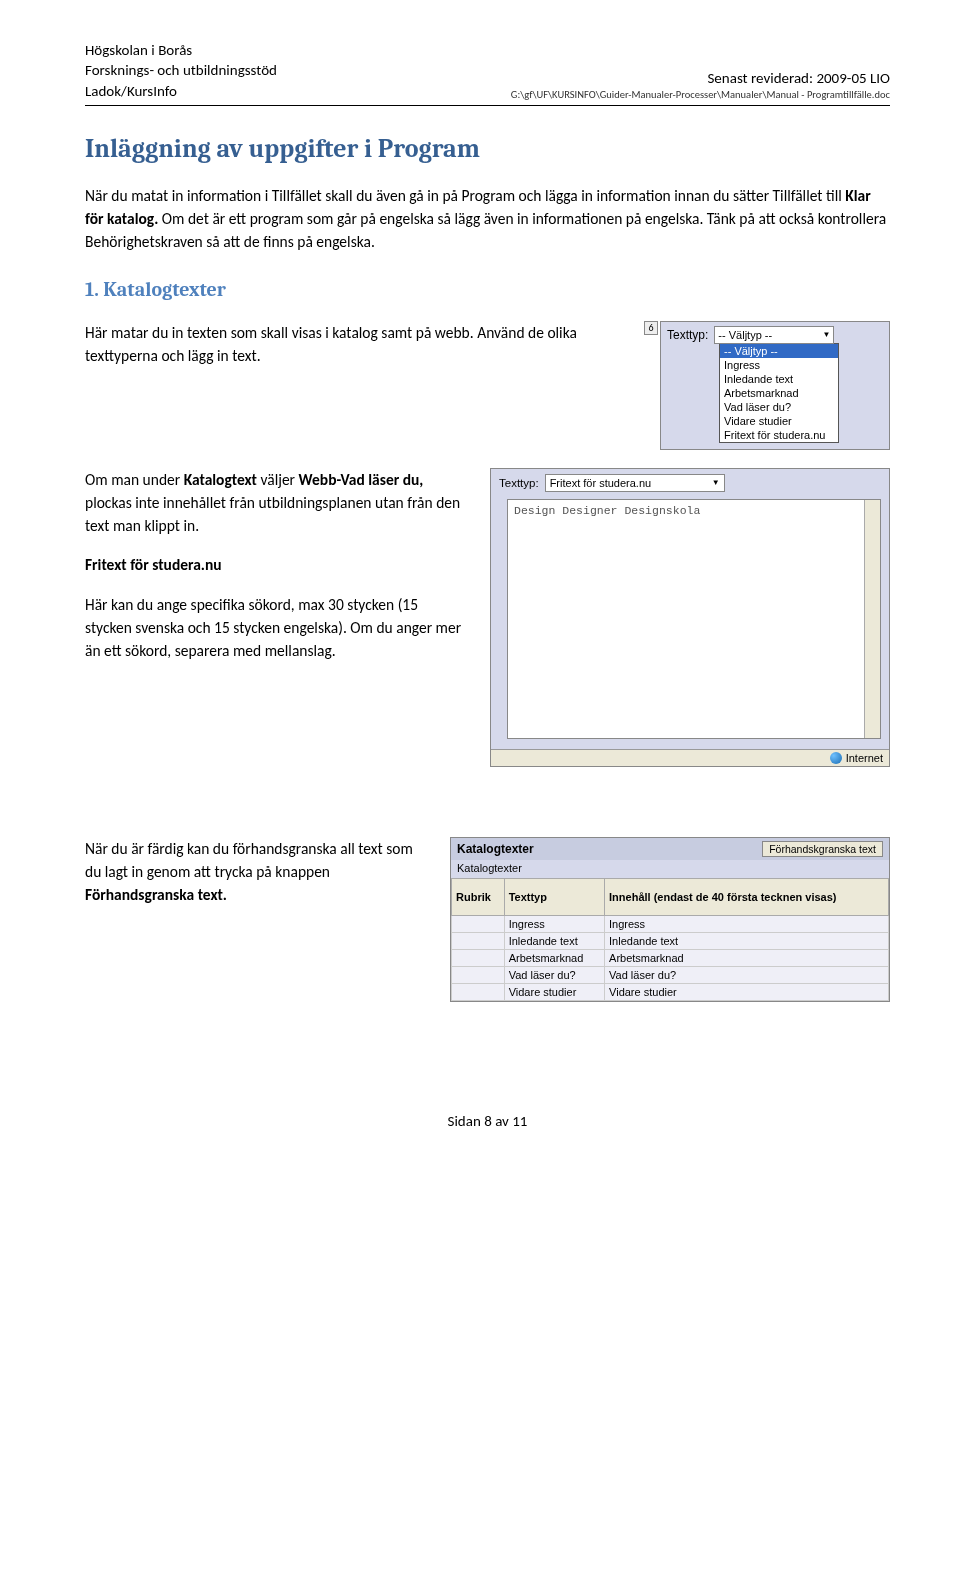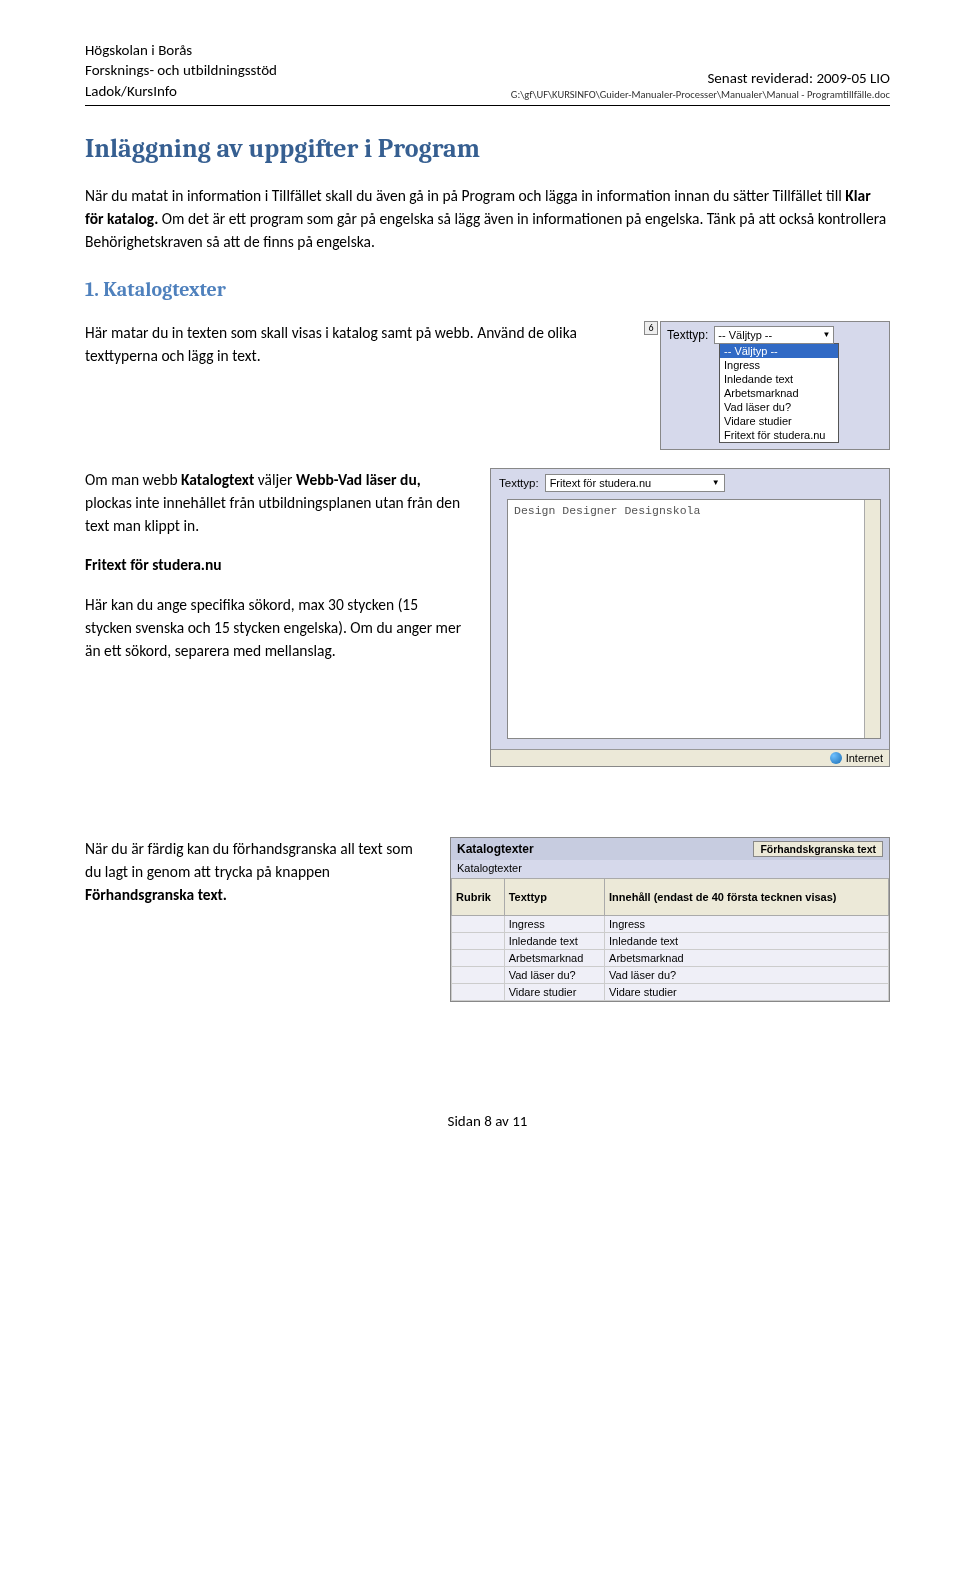--- a/index.html
+++ b/index.html
@@ -43,21 +43,21 @@
   .shot2 .ta { background:#fff; border:1px solid #888; margin:2px 8px 10px 16px; height:240px; padding:4px 6px; font-family: "Courier New", monospace; font-size:11.5px; color:#555; position:relative;}
   .shot2 .ta .scroll { position:absolute; right:0; top:0; width:16px; height:100%; background:#ece9d8; border-left:1px solid #aaa;}
   .shot2 .btns { display:flex; gap:6px; padding:0 8px 8px 8px; }
   .shot2 .btn { background:#ece9d8; border:1px solid #888; font-size:11px; padding:2px 10px; }
   .shot2 .status { background:#ece9d8; border-top:1px solid #999; padding:2px 6px; display:flex; justify-content:flex-end; align-items:center; gap:4px; font-size:11px;}
   .shot2 .globe { width:12px; height:12px; background: radial-gradient(circle at 30% 30%, #6ec0ff, #1a6db3); border-radius:50%; display:inline-block;}
 
   
   .shot3 { width:440px; background:#d6d9eb; border:1px solid #888; font-family: Arial, sans-serif; font-size:11px; }
   .shot3 .hdr { display:flex; justify-content:space-between; align-items:center; background:#c7cce0; padding:3px 6px; font-size:12px; font-weight:bold;}
-  .shot3 .hdr .pbtn { background:#ece9d8; border:1px solid #888; font-size:10.5px; font-weight:bold; padding:1px 6px;}
+  .shot3 .hdr .pbtn { background:#ece9d8; border:1px solid #888; font-size:10.5px; font-weight:normal; padding:1px 6px;}
   .shot3 .ksub { background:#d6d9eb; padding:2px 6px 4px 6px; font-size:11px; }
   .shot3 table { width:100%; border-collapse:collapse; font-size:11px;}
   .shot3 thead td { background:#ece9d8; border:1px solid #aaa; padding:12px 4px; font-weight:bold;}
   .shot3 tbody td { background:#efeff7; border:1px solid #ccc; padding:2px 4px;}
 
   .footer { text-align:center; font-size:15px; margin-top:110px;}
 </style>
 </head>
 <body>
 
@@ -107,21 +107,21 @@
           <div>Fritext för studera.nu</div>
         </div>
       </div>
     </div>
   </div>
 </div>
 
 <div class="two-col" style="align-items:flex-start;">
   <div class="left">
     <p>
-      <span>Om man webb </span><span class="bold">Katalogtext</span><span> väljer </span><span class="bold">Webb-Vad läser du,</span><span> plockas inte innehållet från utbildningsplanen utan från den text man klippt in.</span>
+      <span>Om man under </span><span class="bold">Katalogtext</span><span> väljer </span><span class="bold">Webb-Vad läser du,</span><span> plockas inte innehållet från utbildningsplanen utan från den text man klippt in.</span>
     </p>
     <p class="bold">Fritext för studera.nu</p>
     <p>Här kan du ange specifika sökord, max 30 stycken (15 stycken svenska och 15 stycken engelska). Om du anger mer än ett sökord, separera med mellanslag.</p>
   </div>
   <div class="right">
     <div class="shot2">
       <div class="toprow">
         <span>Texttyp:</span>
         <div class="sel2">
           <span>Fritext för studera.nu</span>

